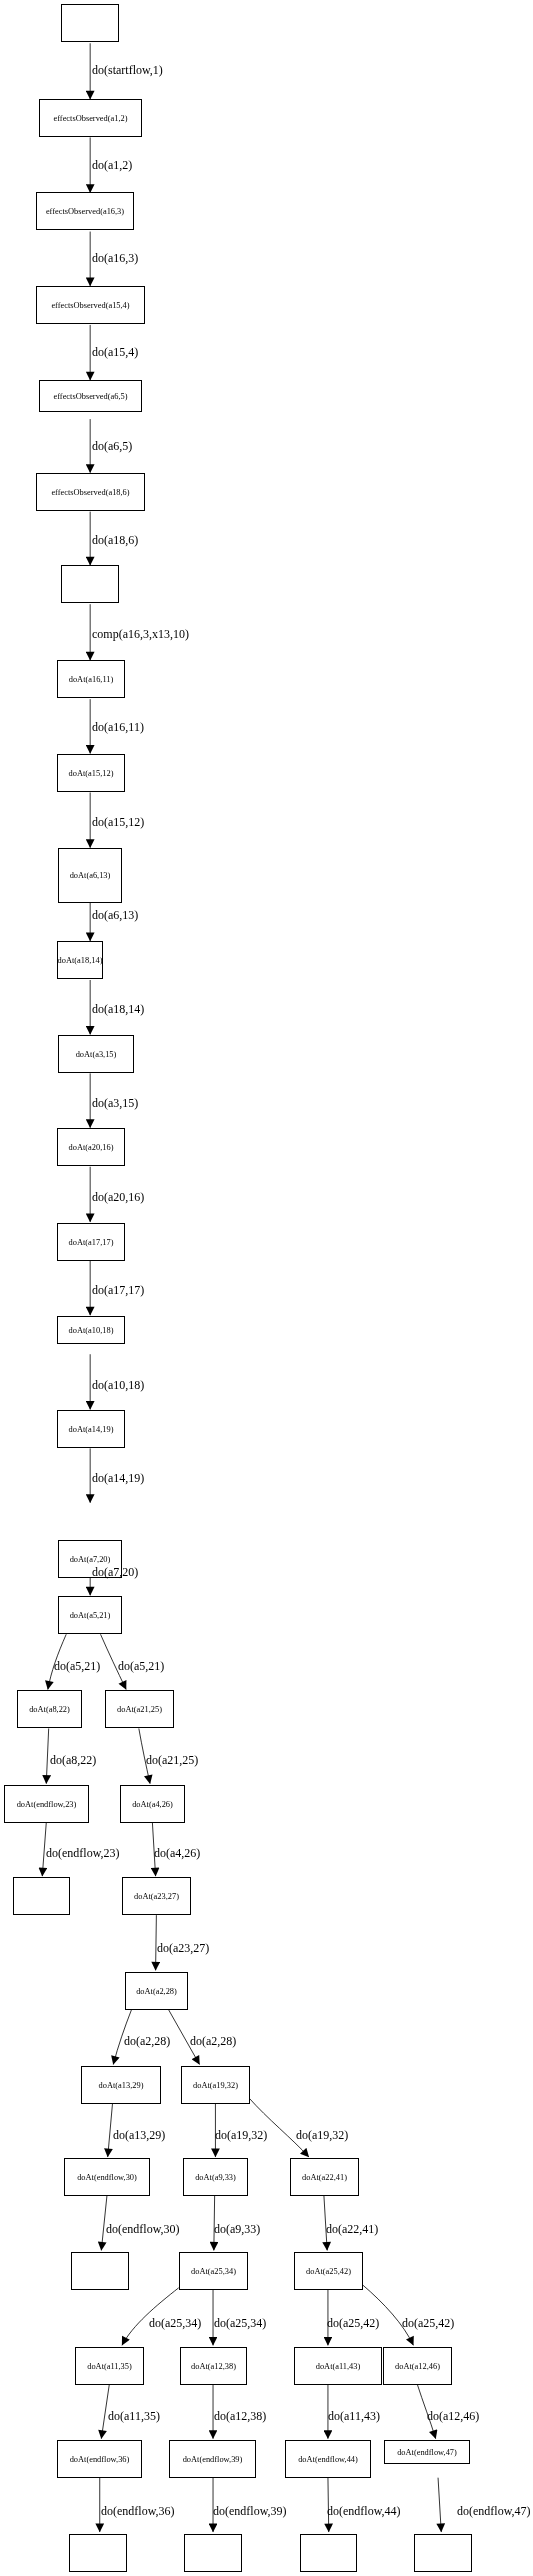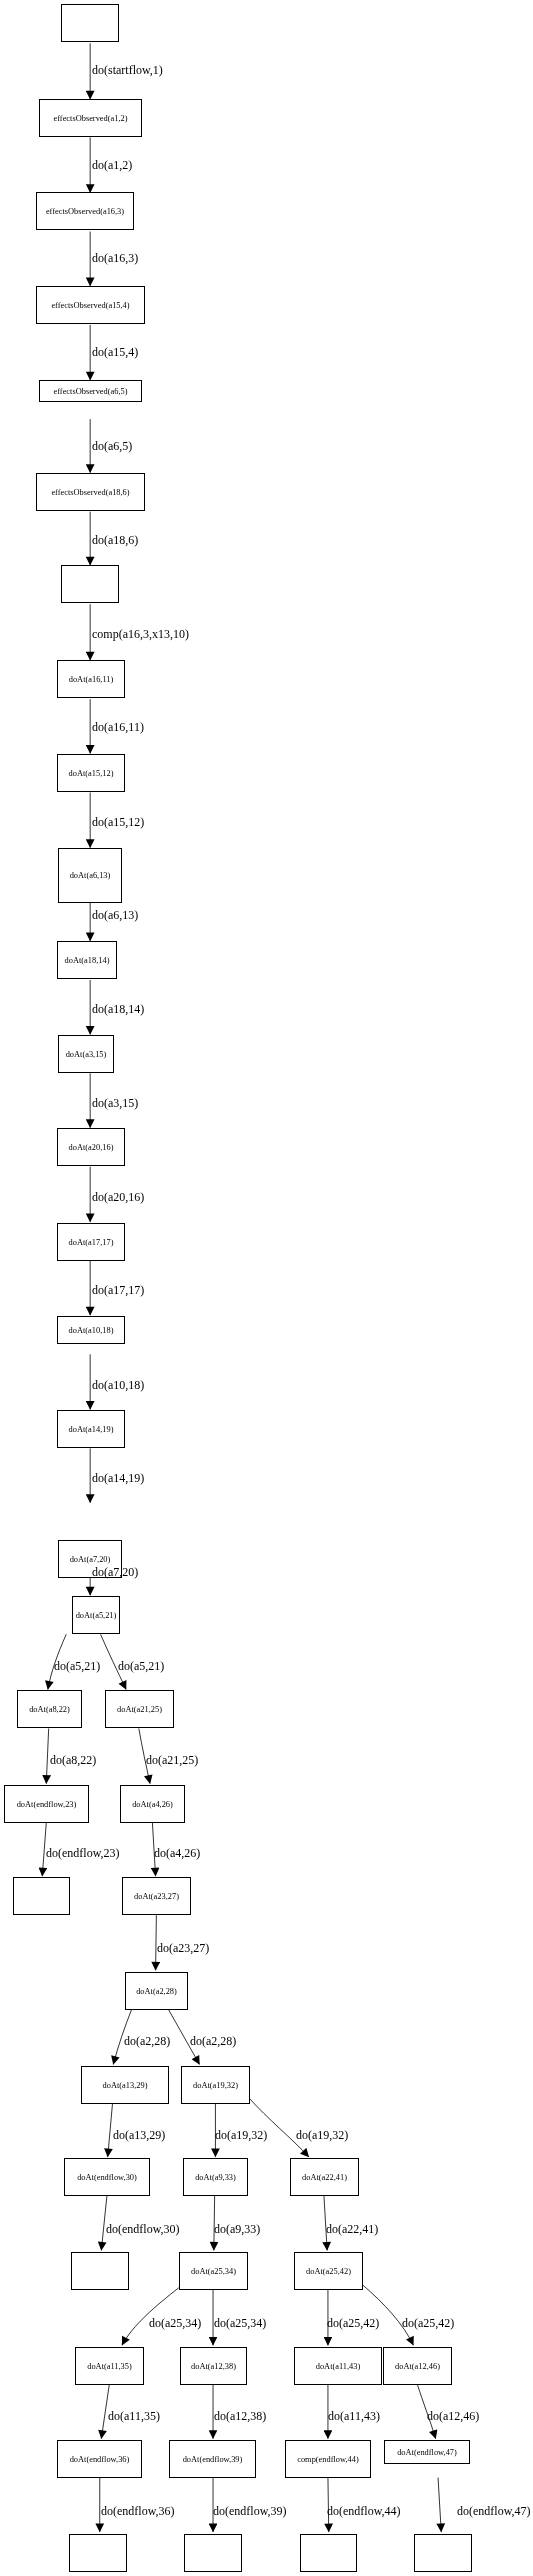--- a/index.html
+++ b/index.html
@@ -85,58 +85,58 @@
       <path d="M523,2987 C530,3009 539,3032 546,3055" marker-end="url(#arrow)"></path>
       <path d="M411,3104 L412,3172" marker-end="url(#arrow)"></path>
       <path d="M549,3104 L553,3172" marker-end="url(#arrow)"></path>
     </g>
   </svg>
 
   <div class="node" style="left:61px;top:4px;width:58px;height:38px"></div>
   <div class="node" style="left:39px;top:99px;width:103px;height:38px">effectsObserved(a1,2)</div>
   <div class="node" style="left:36px;top:192px;width:98px;height:38px">effectsObserved(a16,3)</div>
   <div class="node" style="left:36px;top:286px;width:109px;height:38px">effectsObserved(a15,4)</div>
-  <div class="node" style="left:39px;top:380px;width:103px;height:22px">effectsObserved(a6,5)</div>
+  <div class="node" style="left:39px;top:380px;width:103px;height:32px">effectsObserved(a6,5)</div>
   <div class="node" style="left:36px;top:473px;width:109px;height:38px">effectsObserved(a18,6)</div>
   <div class="node" style="left:61px;top:565px;width:58px;height:38px"></div>
   <div class="node" style="left:57px;top:660px;width:68px;height:38px">doAt(a16,11)</div>
   <div class="node" style="left:57px;top:754px;width:68px;height:38px">doAt(a15,12)</div>
   <div class="node" style="left:58px;top:848px;width:64px;height:55px">doAt(a6,13)</div>
-  <div class="node" style="left:57px;top:941px;width:60px;height:38px">doAt(a18,14)</div>
-  <div class="node" style="left:58px;top:1035px;width:56px;height:38px">doAt(a3,15)</div>
+  <div class="node" style="left:57px;top:941px;width:46px;height:38px">doAt(a18,14)</div>
+  <div class="node" style="left:58px;top:1035px;width:76px;height:38px">doAt(a3,15)</div>
   <div class="node" style="left:57px;top:1128px;width:68px;height:38px">doAt(a20,16)</div>
   <div class="node" style="left:57px;top:1223px;width:68px;height:38px">doAt(a17,17)</div>
   <div class="node" style="left:57px;top:1316px;width:68px;height:28px">doAt(a10,18)</div>
   <div class="node" style="left:57px;top:1410px;width:68px;height:38px">doAt(a14,19)</div>
   <div class="node" style="left:58px;top:1540px;width:64px;height:38px">doAt(a7,20)</div>
-  <div class="node" style="left:72px;top:1596px;width:48px;height:38px">doAt(a5,21)</div>
+  <div class="node" style="left:58px;top:1596px;width:64px;height:38px">doAt(a5,21)</div>
   <div class="node" style="left:17px;top:1690px;width:65px;height:38px">doAt(a8,22)</div>
   <div class="node" style="left:105px;top:1690px;width:69px;height:38px">doAt(a21,25)</div>
   <div class="node" style="left:4px;top:1785px;width:85px;height:38px">doAt(endflow,23)</div>
   <div class="node" style="left:120px;top:1785px;width:65px;height:38px">doAt(a4,26)</div>
   <div class="node" style="left:12.8px;top:1877px;width:57px;height:38px"></div>
   <div class="node" style="left:122px;top:1877px;width:69px;height:38px">doAt(a23,27)</div>
   <div class="node" style="left:125px;top:1972px;width:63px;height:38px">doAt(a2,28)</div>
-  <div class="node" style="left:81px;top:2066px;width:88px;height:38px">doAt(a13,29)</div>
+  <div class="node" style="left:81px;top:2066px;width:80px;height:38px">doAt(a13,29)</div>
   <div class="node" style="left:181px;top:2066px;width:69px;height:38px">doAt(a19,32)</div>
   <div class="node" style="left:64px;top:2158px;width:86px;height:38px">doAt(endflow,30)</div>
   <div class="node" style="left:183px;top:2158px;width:65px;height:38px">doAt(a9,33)</div>
   <div class="node" style="left:71px;top:2252px;width:58px;height:38px"></div>
   <div class="node" style="left:179px;top:2252px;width:69px;height:38px">doAt(a25,34)</div>
   <div class="node" style="left:75px;top:2347px;width:69px;height:38px">doAt(a11,35)</div>
   <div class="node" style="left:180px;top:2347px;width:67px;height:38px">doAt(a12,38)</div>
   <div class="node" style="left:57px;top:2440px;width:85px;height:38px">doAt(endflow,36)</div>
   <div class="node" style="left:169px;top:2440px;width:87px;height:38px">doAt(endflow,39)</div>
   <div class="node" style="left:69px;top:2534px;width:58px;height:38px"></div>
   <div class="node" style="left:184px;top:2534px;width:58px;height:38px"></div>
   <div class="node" style="left:290px;top:2158px;width:69px;height:38px">doAt(a22,41)</div>
   <div class="node" style="left:294px;top:2252px;width:69px;height:38px">doAt(a25,42)</div>
   <div class="node" style="left:294px;top:2347px;width:88px;height:38px">doAt(a11,43)</div>
   <div class="node" style="left:383px;top:2347px;width:69px;height:38px">doAt(a12,46)</div>
-  <div class="node" style="left:285px;top:2440px;width:86px;height:38px">comp(endflow,44)</div>
+  <div class="node" style="left:285px;top:2440px;width:86px;height:38px">doAt(endflow,44)</div>
   <div class="node" style="left:384px;top:2440px;width:86px;height:24px">doAt(endflow,47)</div>
   <div class="node" style="left:300px;top:2534px;width:57px;height:38px"></div>
   <div class="node" style="left:414px;top:2534px;width:58px;height:38px"></div>
 
   <div class="elabel" style="left:92px;top:62px">do(startflow,1)</div>
   <div class="elabel" style="left:92px;top:157px">do(a1,2)</div>
   <div class="elabel" style="left:92px;top:250px">do(a16,3)</div>
   <div class="elabel" style="left:92px;top:344px">do(a15,4)</div>
   <div class="elabel" style="left:92px;top:438px">do(a6,5)</div>
   <div class="elabel" style="left:92px;top:532px">do(a18,6)</div>

